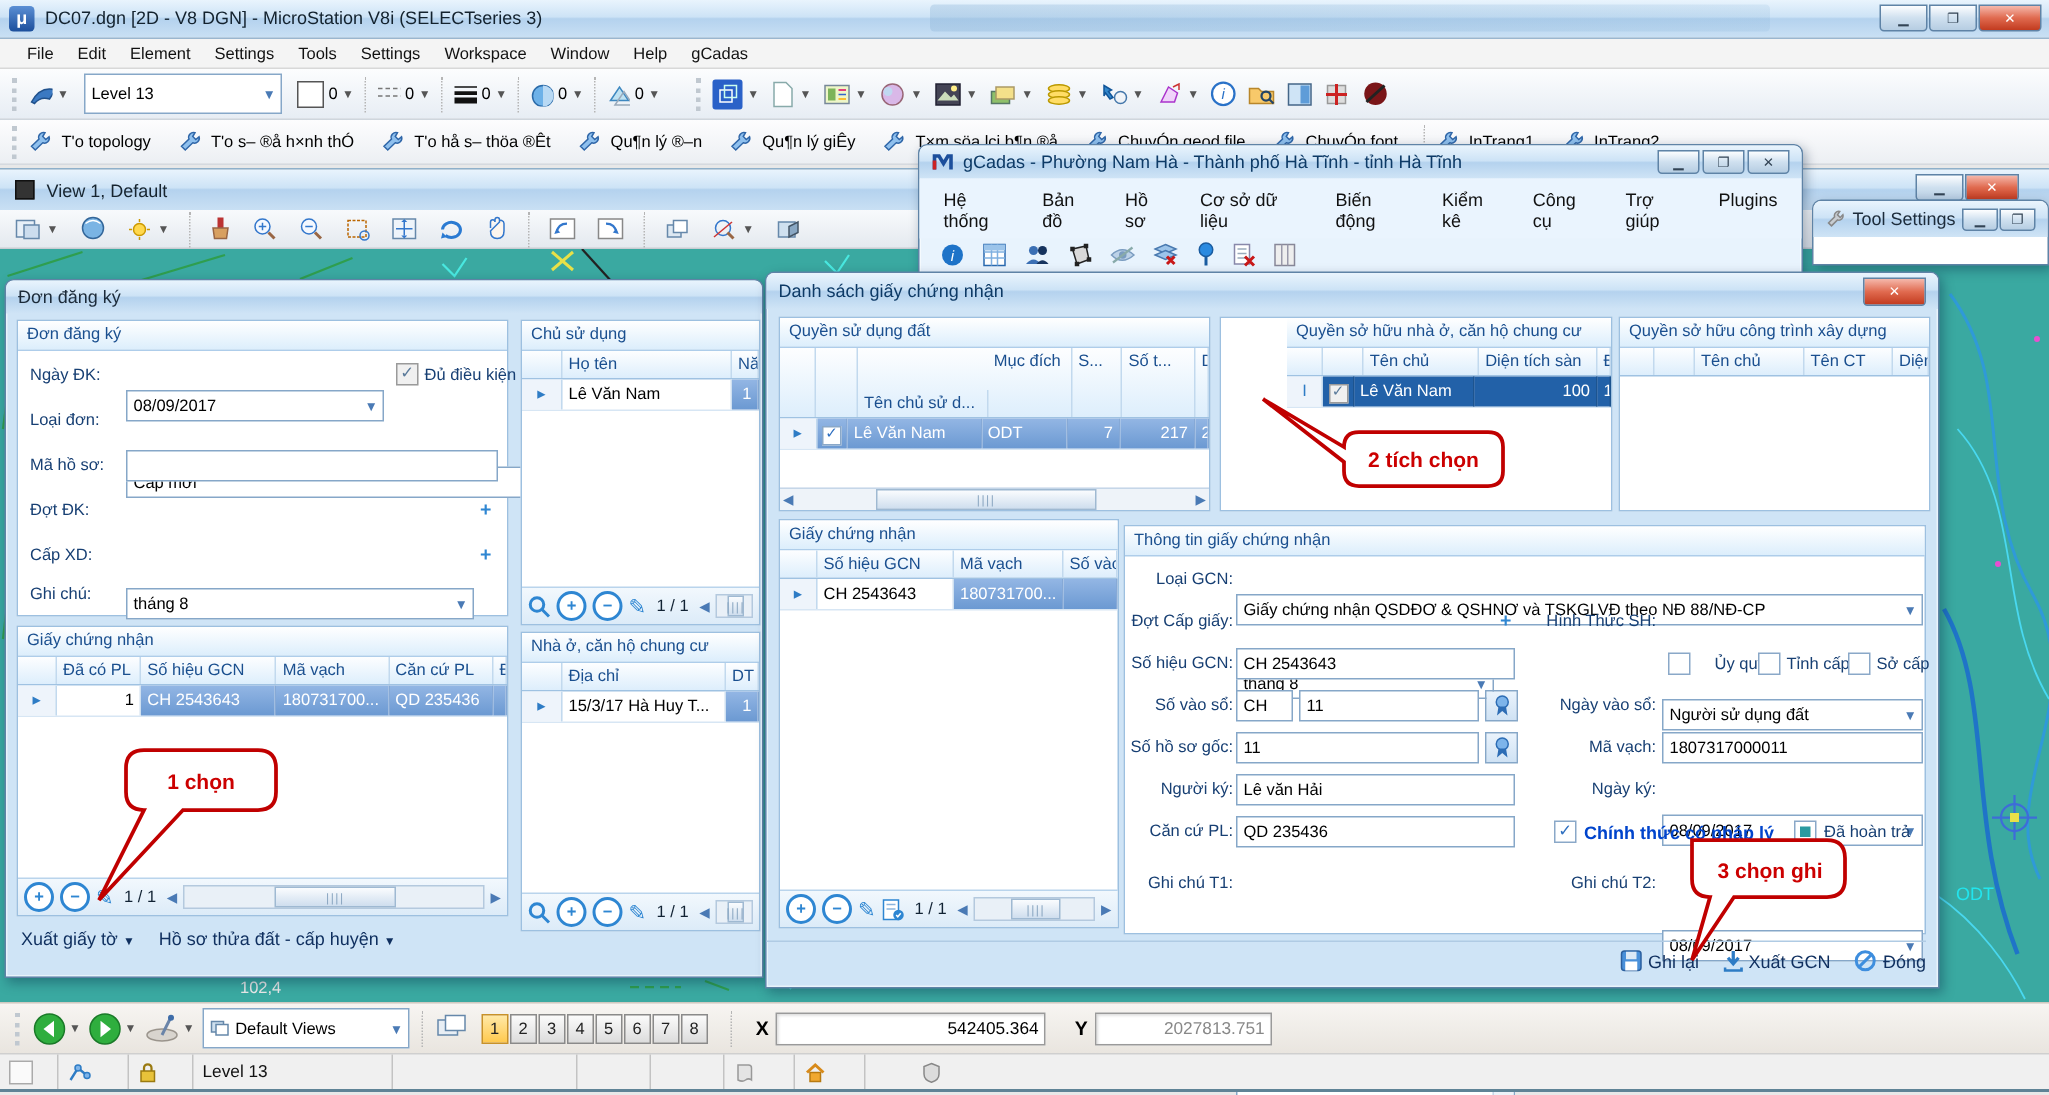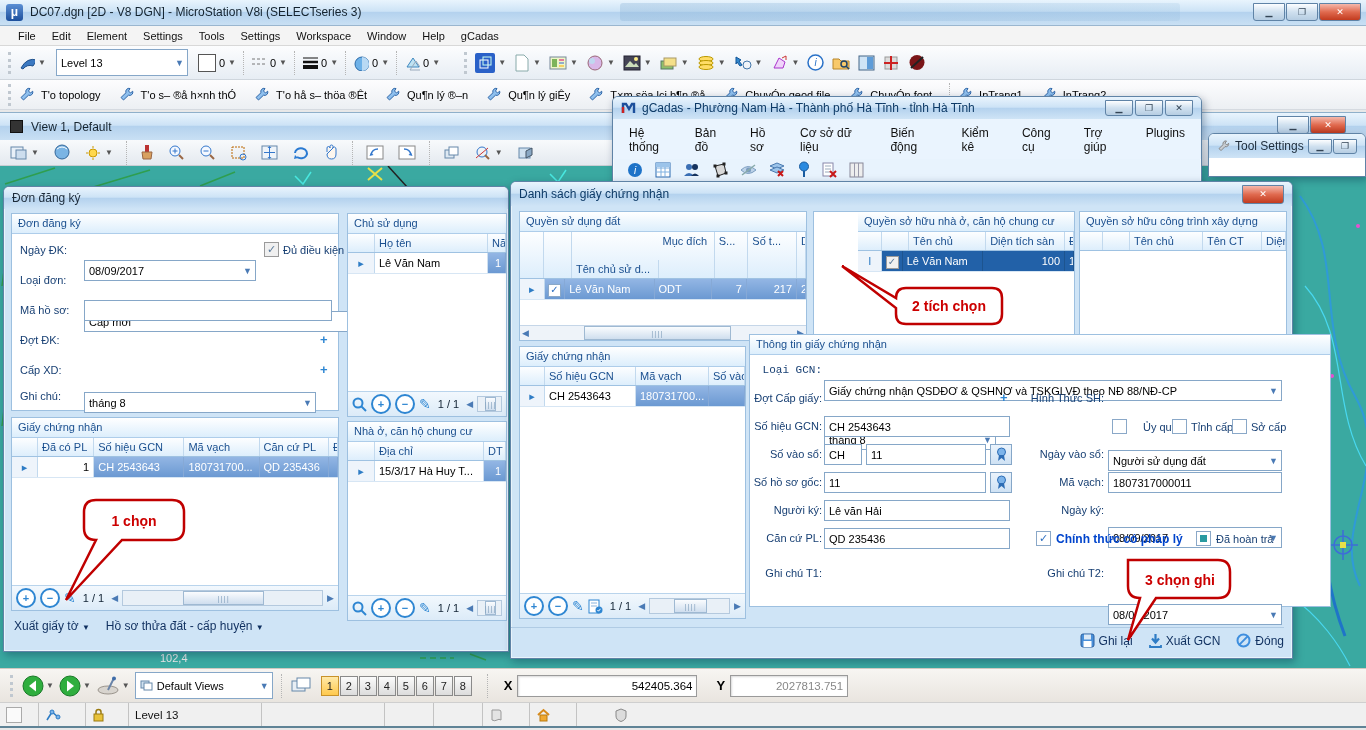--- a/index.html
+++ b/index.html
@@ -825,24 +825,24 @@
           </svg>
         <span class="pager">1 / 1</span>
         <span class="scrarr">◀</span>
         <span class="hscroll">
             <span class="hthumb">||||</span>
           </span>
         <span class="scrarr">▶</span>
       </div>
     </div>
 
-    <div class="abs group" style="left:238px;top:152px;width:582px;height:273px;">
+    <div class="abs group" style="left:238px;top:168px;width:535px;height:273px;">
       <div class="ghead">Thông tin giấy chứng nhận</div>
 
-      <div class="abs lbl" style="left:6px;top:29px;width:66px;text-align:right;font-family:Liberation Mono, monospace;">Loại GCN:</div>
+      <div class="abs lbl" style="left:6px;top:29px;width:66px;text-align:right;">Loại GCN:</div>
       <div class="abs inp combo" style="left:74px;top:25px;width:458px;">
           <span>Giấy chứng nhận QSDĐƠ &amp; QSHNƠ và TSKGLVĐ theo NĐ 88/NĐ-CP</span>
           <span class="arr">▼</span>
         </div>
 
       <div class="abs lbl" style="left:2px;top:57px;width:70px;text-align:right;">Đợt Cấp giấy:</div>
       <div class="abs inp combo" style="left:74px;top:53px;width:172px;">
           <span>tháng 8</span>
           <span class="arr">▼</span>
         </div>

